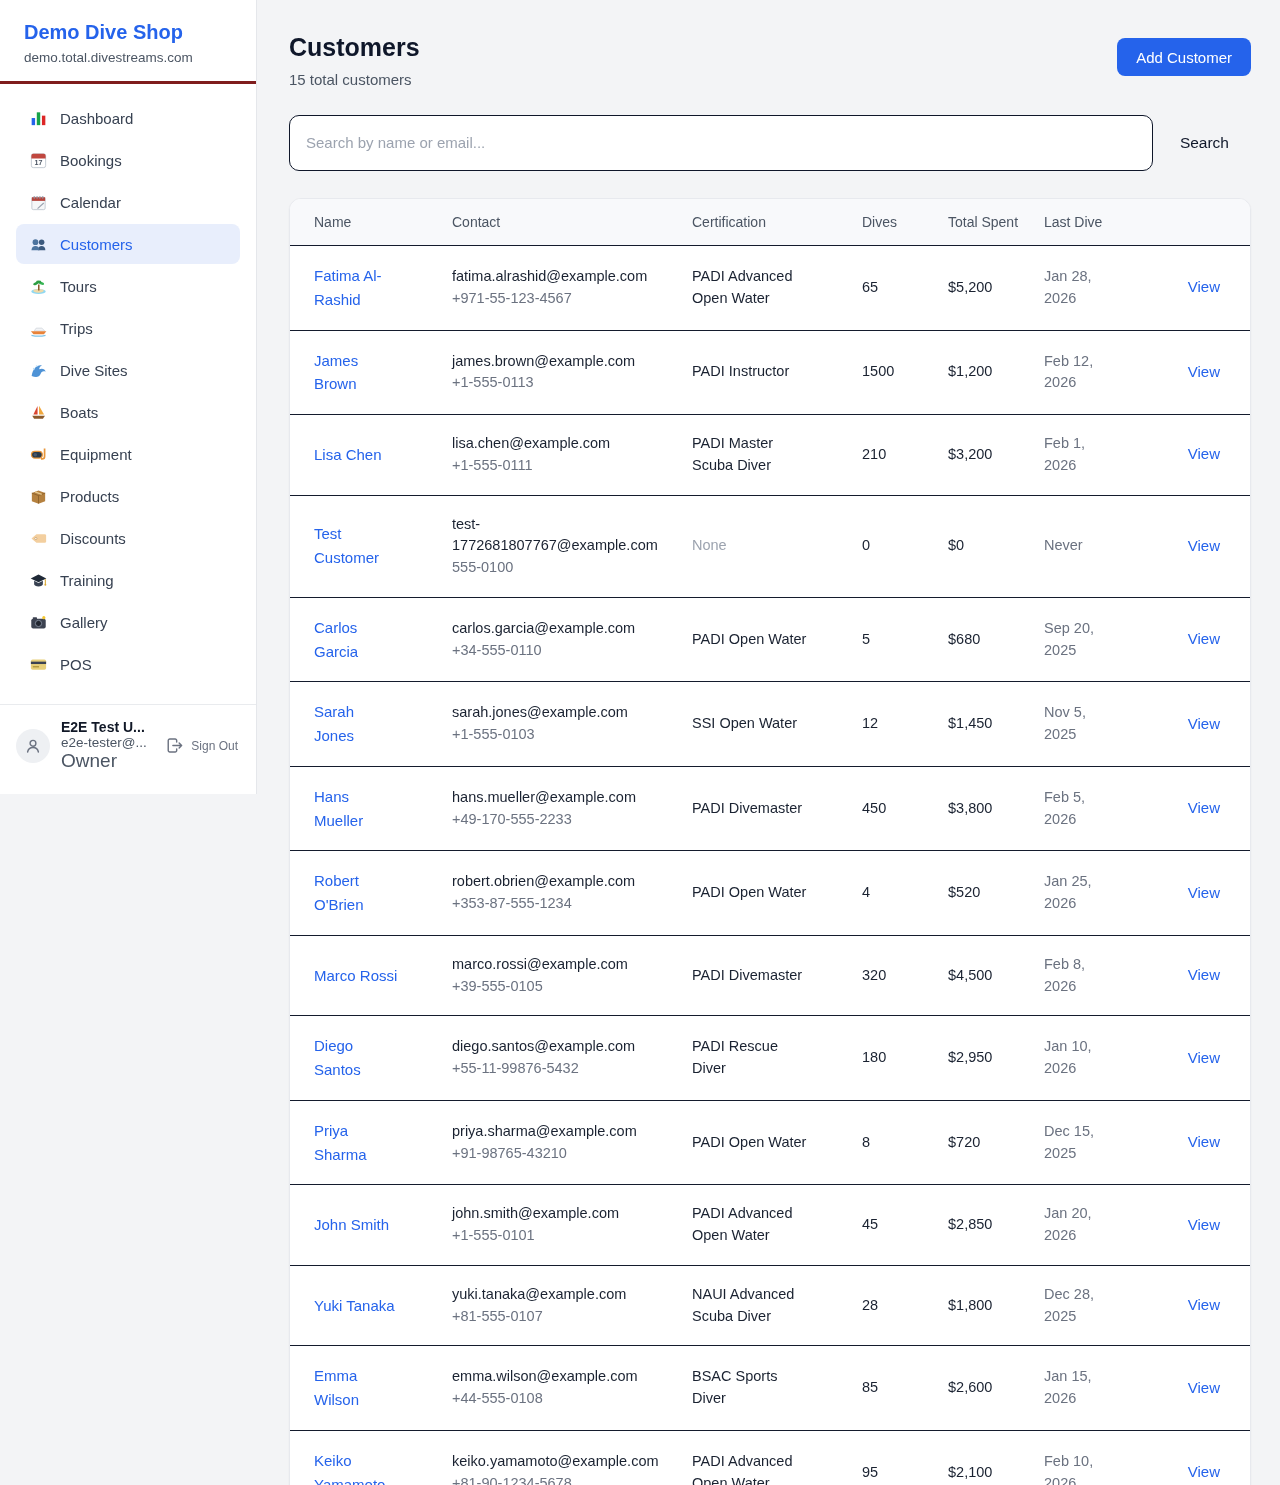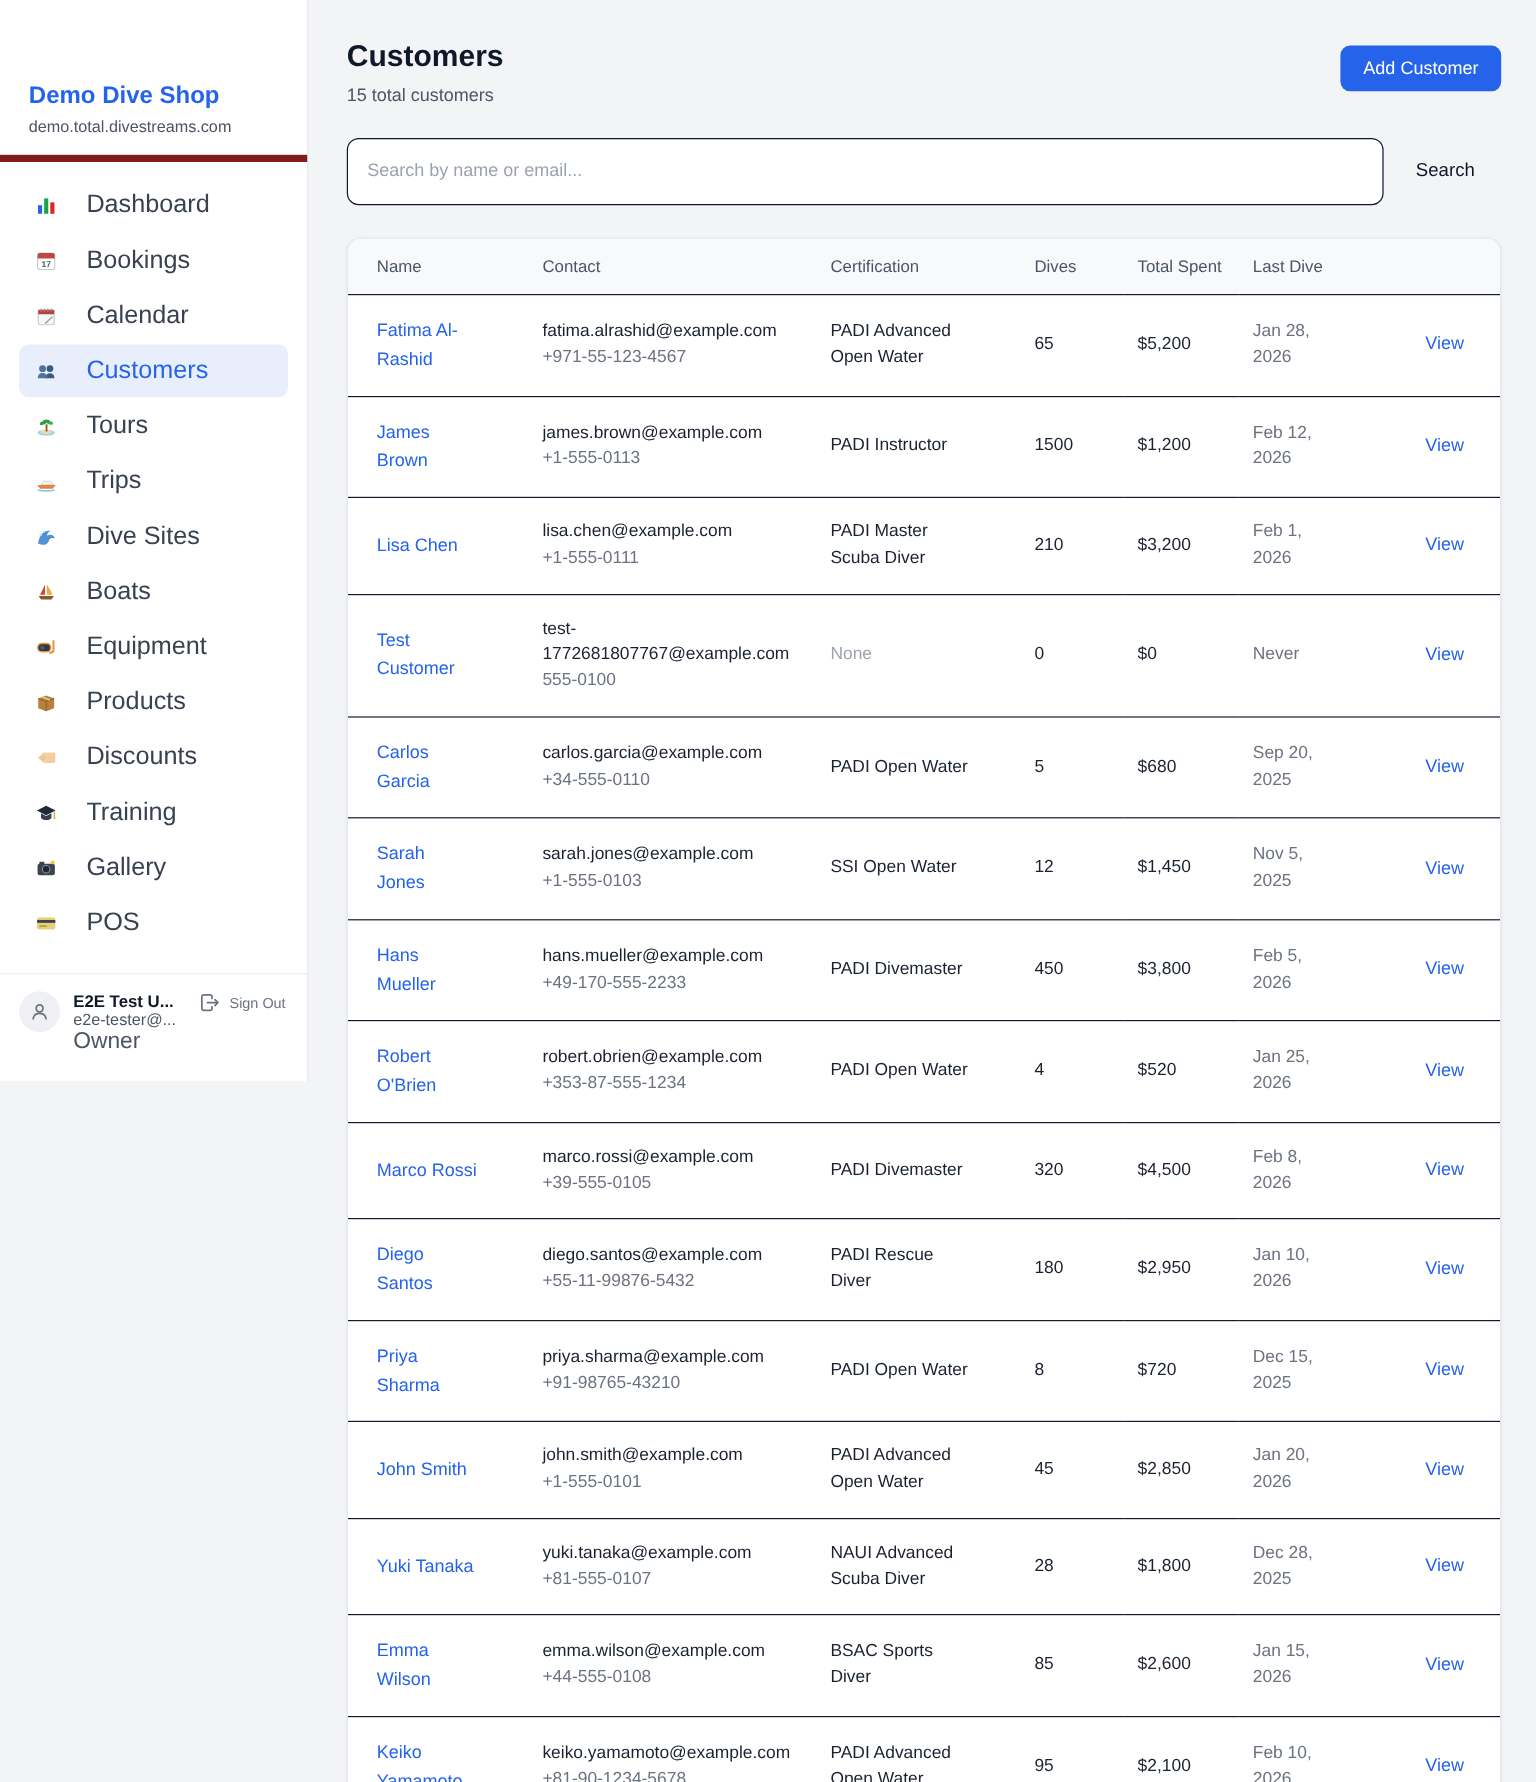--- a/index.html
+++ b/index.html
@@ -10,36 +10,36 @@
     color:#111827;
     width:1280px;
   }
   .layout { display:flex; align-items:flex-start; width:1280px; min-height:1485px; }
 
   
   .sidebar {
     width:257px; background:#ffffff; border-right:1px solid #e5e7eb;
     flex:0 0 257px;
   }
-  .brand { padding:20px 24px 16px; border-bottom:6px solid #7f1d1d;margin-top:48px; }
+  .brand { padding:20px 24px 16px; border-bottom:3px solid #7f1d1d; }
   .brand-title { font-size:20px; font-weight:700; color:#2563eb; line-height:1.2; }
   .brand-domain { font-size:13.5px; color:#4b5563; margin-top:6px; }
   .nav { padding:12px 16px 10px; }
   .nav-item {
-    display:flex; align-items:center; gap:24px;
+    display:flex; align-items:center; gap:12px;
     padding:10px 12px; margin:2px 0; border-radius:8px;
-    font-size:21px; color:#374151; cursor:pointer;
+    font-size:15px; color:#374151; cursor:pointer;
   }
   .nav-item.active { background:#e8eefc; color:#2563eb; }
   .nav-icon { width:20px; height:20px; display:inline-flex; align-items:center; justify-content:center; flex:0 0 20px; }
   .nicon { width:19px; height:19px; }
   .user-box {
     border-top:1px solid #e9ebee; margin-top:8px;
     padding:14px 18px 22px 16px;
-    display:flex; align-items:flex-start; gap:11px;
+    display:flex; align-items:center; gap:11px;
   }
   .avatar {
     width:34px; height:34px; border-radius:50%; background:#eef0f3;
     display:flex; align-items:center; justify-content:center; flex:0 0 34px;
   }
   .user-info { min-width:0; }
   .user-name { font-size:14px; font-weight:700; color:#111827; white-space:nowrap; }
   .user-email { font-size:13.5px; color:#4b5563; white-space:nowrap; }
   .user-role { font-size:19px; color:#4b5563; }
   .signout {

